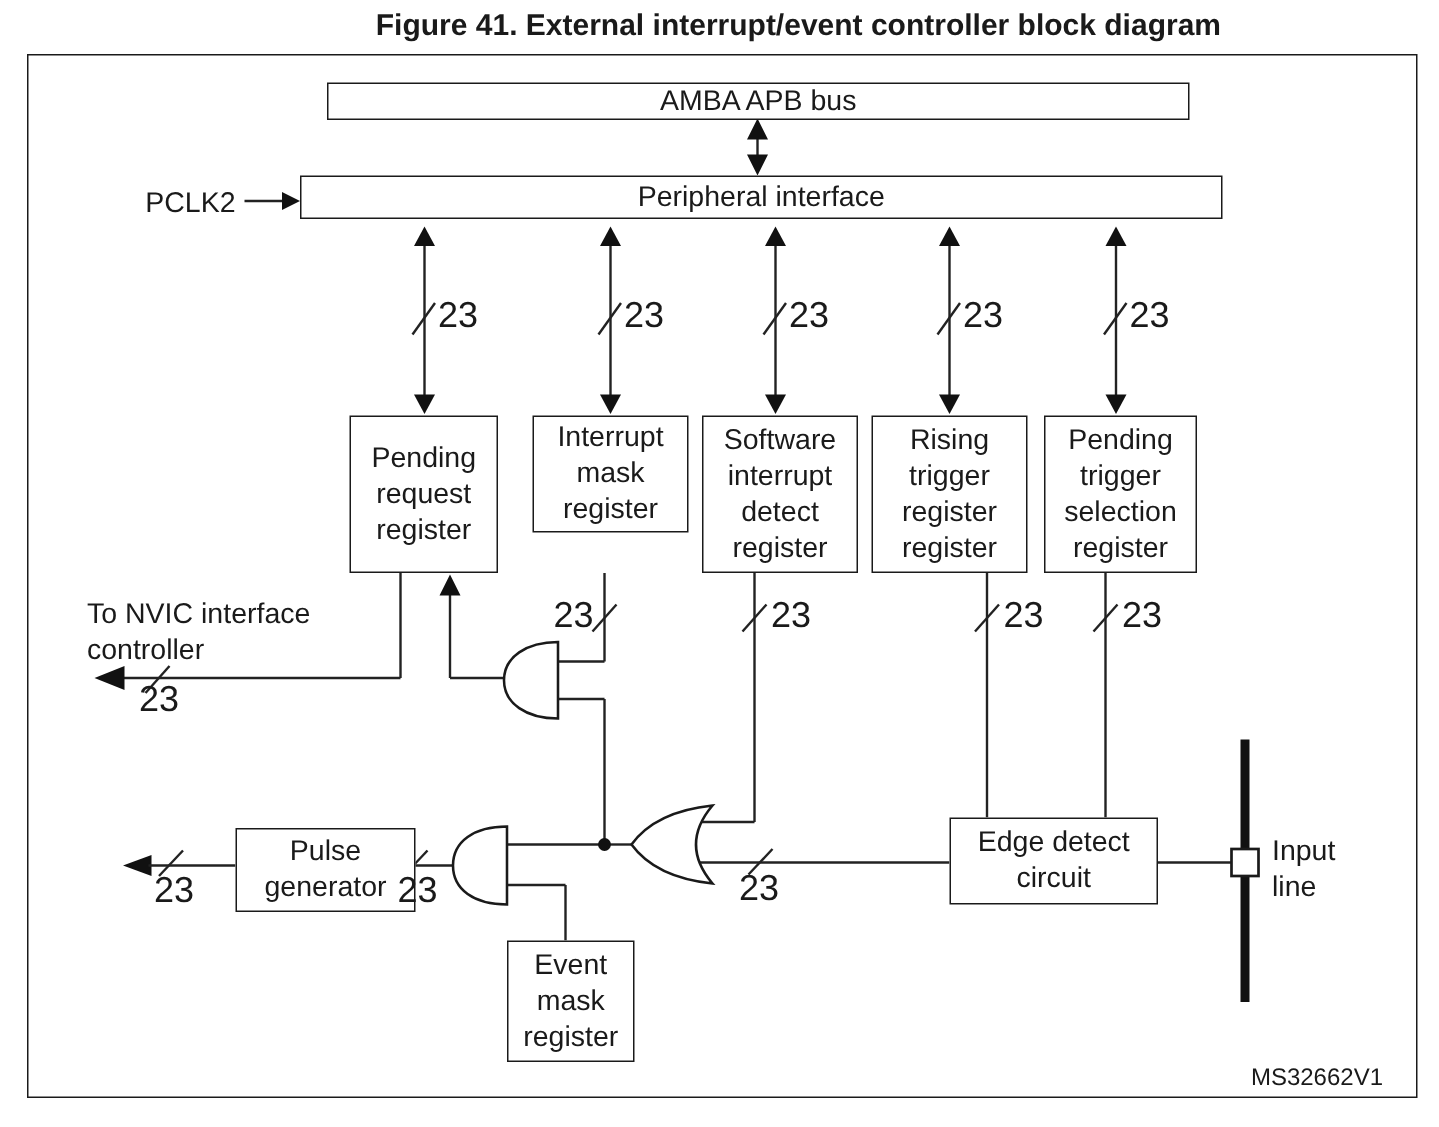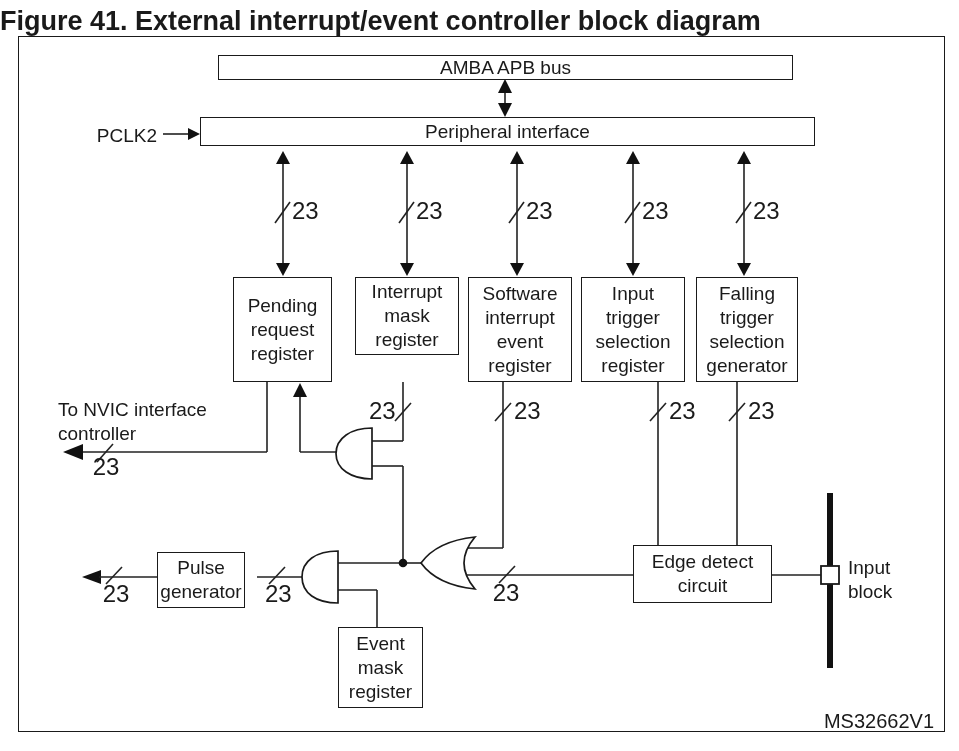--- a/index.html
+++ b/index.html
@@ -1,40 +1,40 @@
 <!DOCTYPE html>
 <html><head>
 <meta charset="utf-8">
 <style>
   html,body{margin:0;padding:0;background:#ffffff;}
   #canvas{
     position:relative;width:959px;height:751px;background:#ffffff;
     font-family:"Liberation Sans","DejaVu Sans",sans-serif;color:#1a1a1a;overflow:hidden;
   }
   #title{
-    position:absolute;left:0;top:6px;width:814px;text-align:left;
-    font-size:27px;font-weight:bold;letter-spacing:0px;
+    position:absolute;left:0;top:6px;width:814px;text-align:right;
+    font-size:20px;font-weight:bold;letter-spacing:0px;
   }
   #frame{
     position:absolute;left:18px;top:36px;width:927px;height:696px;
     border:1.6px solid #1a1a1a;box-sizing:border-box;
   }
   svg.wires{position:absolute;left:0;top:0;}
   .box{
     position:absolute;border:1.8px solid #1a1a1a;background:#ffffff;
     box-sizing:border-box;display:flex;align-items:center;justify-content:center;
     text-align:center;font-size:19px;line-height:24px;padding:2px;
   }
   .lbl{position:absolute;font-size:19px;line-height:24px;white-space:nowrap;}
   .lbl23{position:absolute;font-size:24px;line-height:19px;}
   .wraplbl{position:absolute;font-size:19px;line-height:24px;}
   #lbl-pclk2{right:802px;top:124px;}
   #lbl-tonvic{left:58px;top:398px;width:160px;}
   #lbl-inputline{left:848px;top:556px;width:56px;}
-  #lbl-watermark{position:absolute;right:25px;top:710px;font-size:20px;}
+  #lbl-watermark{position:absolute;right:37px;top:710px;font-size:16px;}
   .r{text-align:right;}
   .c{text-align:center;}
 </style>
 </head>
 <body>
 
 <div id="canvas">
 
   <div id="title">Figure 41. External interrupt/event controller block diagram</div>
 
@@ -159,48 +159,48 @@
 
   <div class="box" style="left:200px;top:117px;width:615px;height:29px;">
     <span>Peripheral interface</span>
   </div>
 
   <div class="box" style="left:355px;top:277px;width:104px;height:78px;">
     <span>Interrupt mask register</span>
   </div>
 
   <div class="box" style="left:468px;top:277px;width:104px;height:105px;">
-    <span>Software interrupt event register</span>
+    <span>Software interrupt detect register</span>
   </div>
 
   <div class="box" style="left:581px;top:277px;width:104px;height:105px;">
-    <span>Input trigger selection register</span>
+    <span>Rising trigger register register</span>
   </div>
 
   <div class="box" style="left:696px;top:277px;width:102px;height:105px;">
-    <span>Falling trigger selection generator</span>
-  </div>
-
-  <div class="box" style="left:157px;top:552px;width:88px;height:56px;align-items:center;">
+    <span>Pending trigger selection register</span>
+  </div>
+
+  <div class="box" style="left:157px;top:552px;width:120px;height:56px;align-items:center;">
     <span>Pulse generator</span>
   </div>
 
   <div class="box" style="left:338px;top:627px;width:85px;height:81px;">
     <span>Event mask register</span>
   </div>
 
   <div class="box" style="left:633px;top:545px;width:139px;height:58px;">
     <span>Edge detect circuit</span>
   </div>
 
   <div class="lbl" id="lbl-pclk2">PCLK2</div>
 
   <div class="wraplbl" id="lbl-tonvic">To NVIC interface controller</div>
 
-  <div class="wraplbl" id="lbl-inputline">Input block</div>
+  <div class="wraplbl" id="lbl-inputline">Input line</div>
 
   <div class="lbl23" style="left:292px;top:201px;">23</div>
   <div class="lbl23" style="left:416px;top:201px;">23</div>
   <div class="lbl23" style="left:526px;top:201px;">23</div>
   <div class="lbl23" style="left:642px;top:201px;">23</div>
   <div class="lbl23" style="left:753px;top:201px;">23</div>
 
   <div class="lbl23 r" style="left:369px;top:401px;width:24px;">23</div>
   <div class="lbl23" style="left:514px;top:401px;">23</div>
   <div class="lbl23" style="left:669px;top:401px;">23</div>

